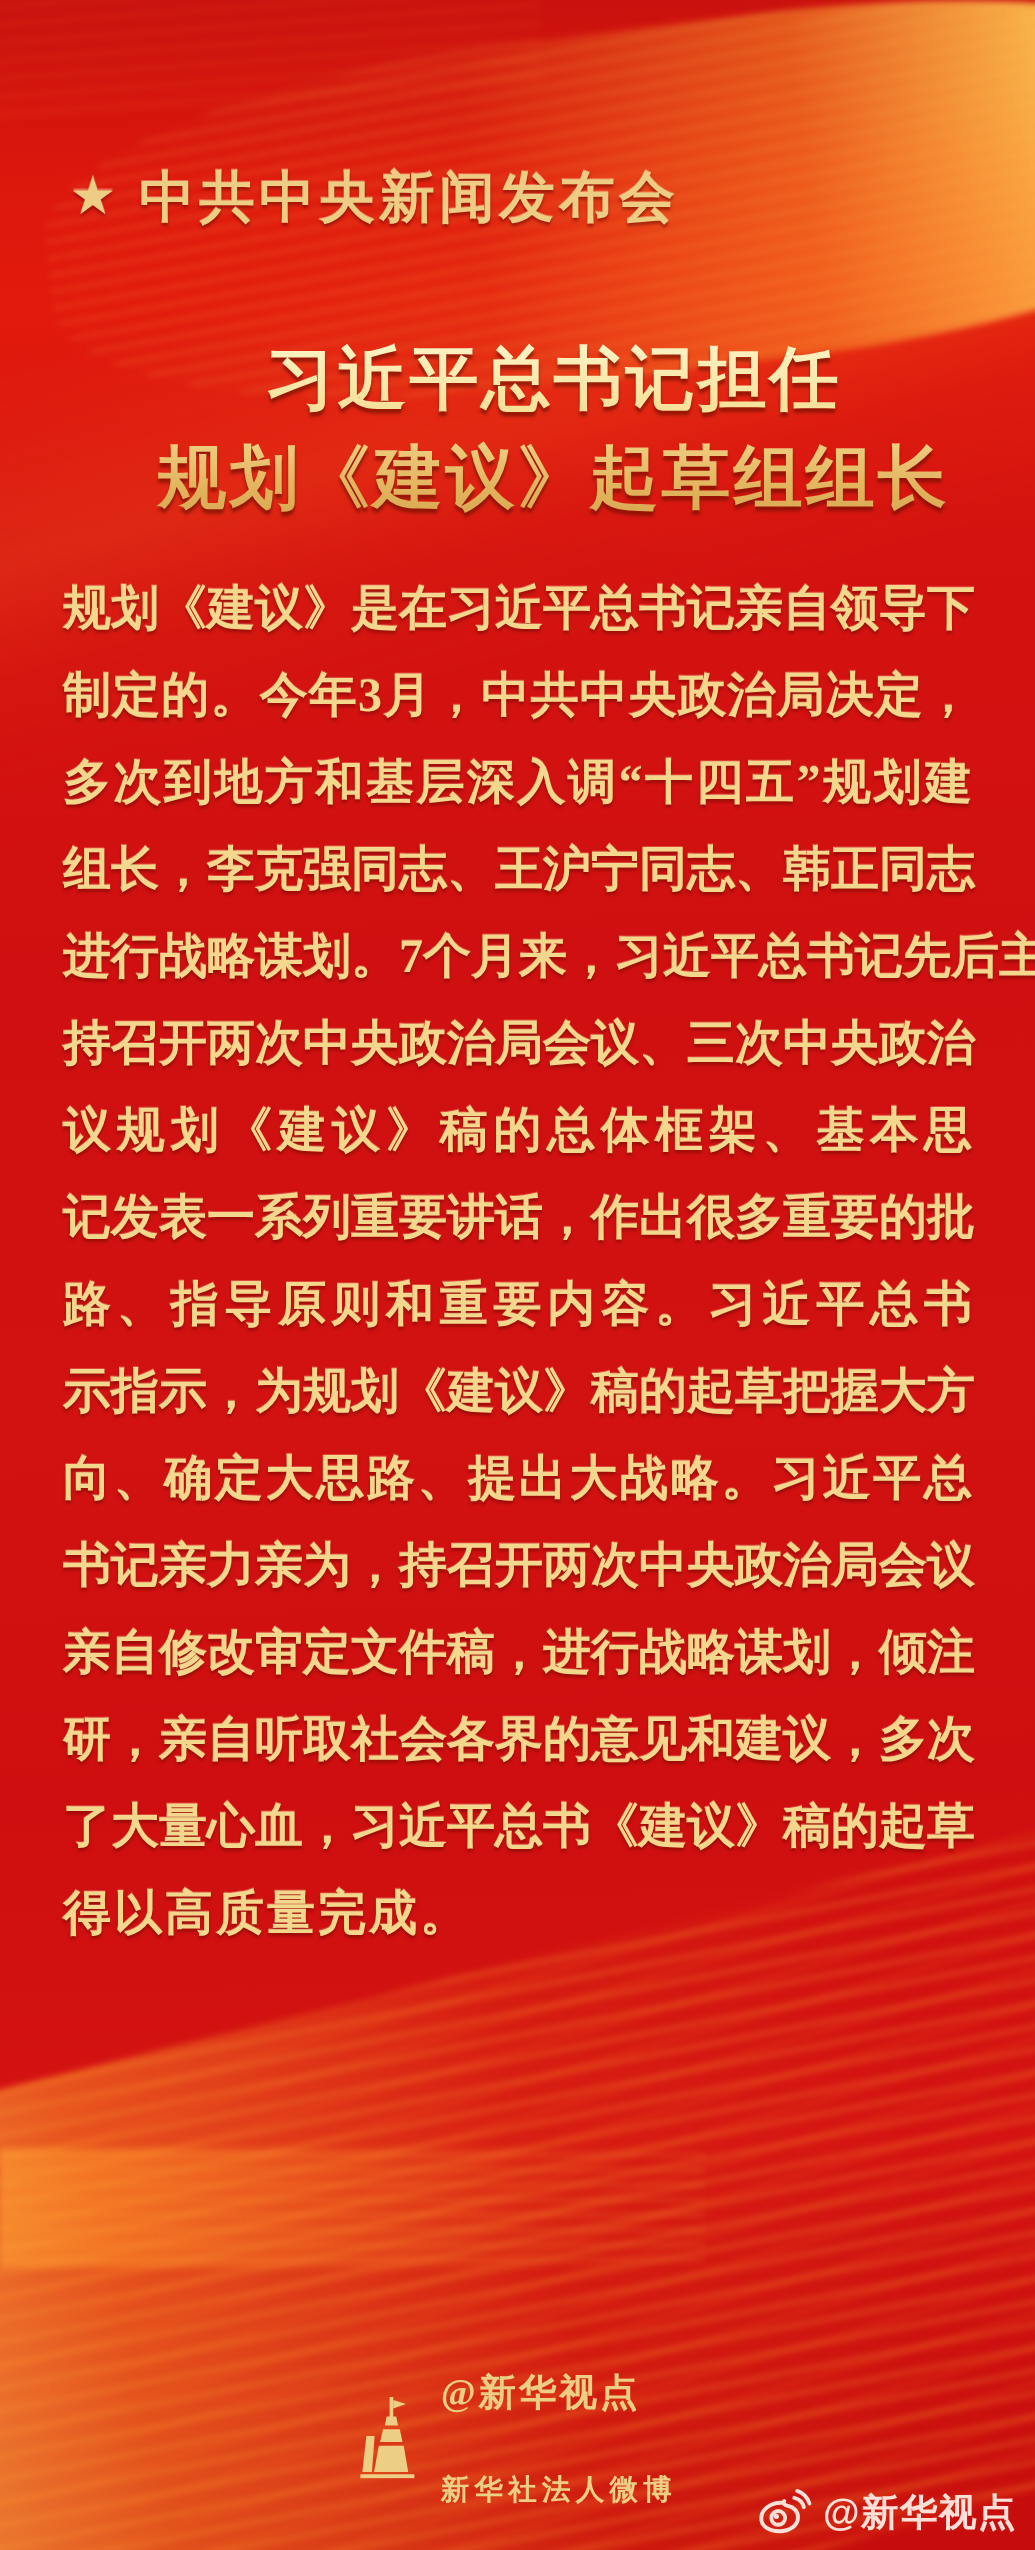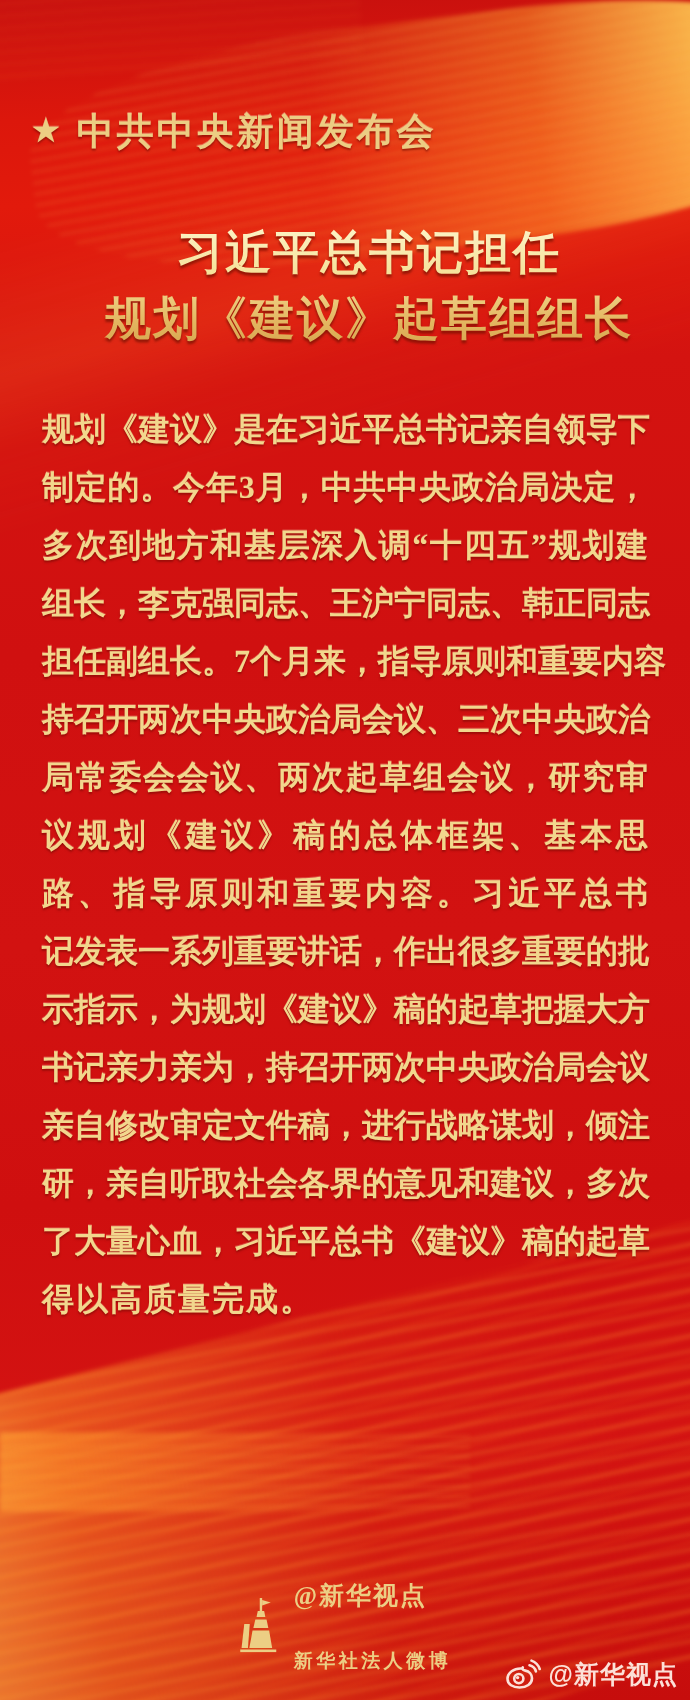--- a/index.html
+++ b/index.html
@@ -37,36 +37,36 @@
       repeating-linear-gradient(-2deg,rgba(255,120,30,0) 0 9px,rgba(255,120,30,.18) 10px 12px,rgba(255,120,30,0) 13px 22px),
       linear-gradient(90deg,rgba(255,200,85,.85) 0%,rgba(255,160,45,.45) 30%,rgba(235,80,20,.18) 60%,rgba(235,80,20,0) 88%);
   }
   .streak-topleft{
     top:-20px;left:-60px;width:420px;height:90px;
     transform:rotate(-3deg);filter:blur(3px);
     background:repeating-linear-gradient(179deg,rgba(255,150,60,0) 0 4px,rgba(255,140,50,.22) 5px 6px,rgba(255,140,50,0) 7px 12px);
   }
   
   .kicker{
-    position:absolute;top:108px;left:32px;height:46px;line-height:46px;
+    position:absolute;top:108px;left:48px;height:46px;line-height:46px;
     font-size:37px;font-weight:bold;letter-spacing:3px;white-space:nowrap;
     color:#eccd83;
     text-shadow:0 2px 2px rgba(110,10,0,.55),0 -1px 0 rgba(255,250,210,.35);
   }
   .kicker .star{font-size:31px;margin-right:14px;vertical-align:3px;}
   .title{
     position:absolute;top:220px;left:0;width:690px;text-align:center;
     font-size:46px;font-weight:bold;line-height:66px;letter-spacing:2px;
     background:linear-gradient(180deg,#fdf6cd 0%,#f6e19a 40%,#e3b55f 78%,#d5a34c 100%);
     -webkit-background-clip:text;background-clip:text;color:transparent;
     filter:drop-shadow(0 3px 1px rgba(110,15,0,.65));
     padding-left:24px;
   }
   .body-text{
-    position:absolute;top:400px;left:42px;right:42px;
+    position:absolute;top:376px;left:42px;right:42px;
     font-size:32px;font-weight:bold;color:#f2d78d;
     text-shadow:0 2px 2px rgba(105,10,0,.5),0 -1px 0 rgba(255,248,205,.25);
   }
   .body-line{
     height:58px;line-height:58px;white-space:nowrap;
     text-align:justify;text-align-last:justify;text-justify:inter-character;
   }
   .body-line:last-child{text-align-last:left;letter-spacing:2px;font-family:Liberation Serif, serif;}
   
   .footer-logo{
@@ -103,27 +103,27 @@
   <div class="title">
     <div>习近平总书记担任</div>
     <div>规划《建议》起草组组长</div>
   </div>
 
   <div class="body-text">
       <div class="body-line">规划《建议》是在习近平总书记亲自领导下</div>
       <div class="body-line">制定的。今年3月，中共中央政治局决定，</div>
       <div class="body-line">多次到地方和基层深入调“十四五”规划建</div>
       <div class="body-line">组长，李克强同志、王沪宁同志、韩正同志</div>
-      <div class="body-line">担任副组长。7个月来，指导原则和重要内容</div>
+      <div class="body-line">进行战略谋划。7个月来，习近平总书记先后主</div>
       <div class="body-line">持召开两次中央政治局会议、三次中央政治</div>
-      <div class="body-line">局常委会会议、两次起草组会议，研究审</div>
       <div class="body-line">议规划《建议》稿的总体框架、基本思</div>
+      <div class="body-line">记发表一系列重要讲话，作出很多重要的批</div>
       <div class="body-line">路、指导原则和重要内容。习近平总书</div>
-      <div class="body-line">记发表一系列重要讲话，作出很多重要的批</div>
       <div class="body-line">示指示，为规划《建议》稿的起草把握大方</div>
+      <div class="body-line">向、确定大思路、提出大战略。习近平总</div>
       <div class="body-line">书记亲力亲为，持召开两次中央政治局会议</div>
       <div class="body-line">亲自修改审定文件稿，进行战略谋划，倾注</div>
       <div class="body-line">研，亲自听取社会各界的意见和建议，多次</div>
       <div class="body-line">了大量心血，习近平总书《建议》稿的起草</div>
       <div class="body-line">得以高质量完成。</div>
     </div>
 
   <div class="footer-logo">
     <svg width="44" height="56" viewBox="0 0 44 56" aria-hidden="true">
       <g fill="#ecce84">

